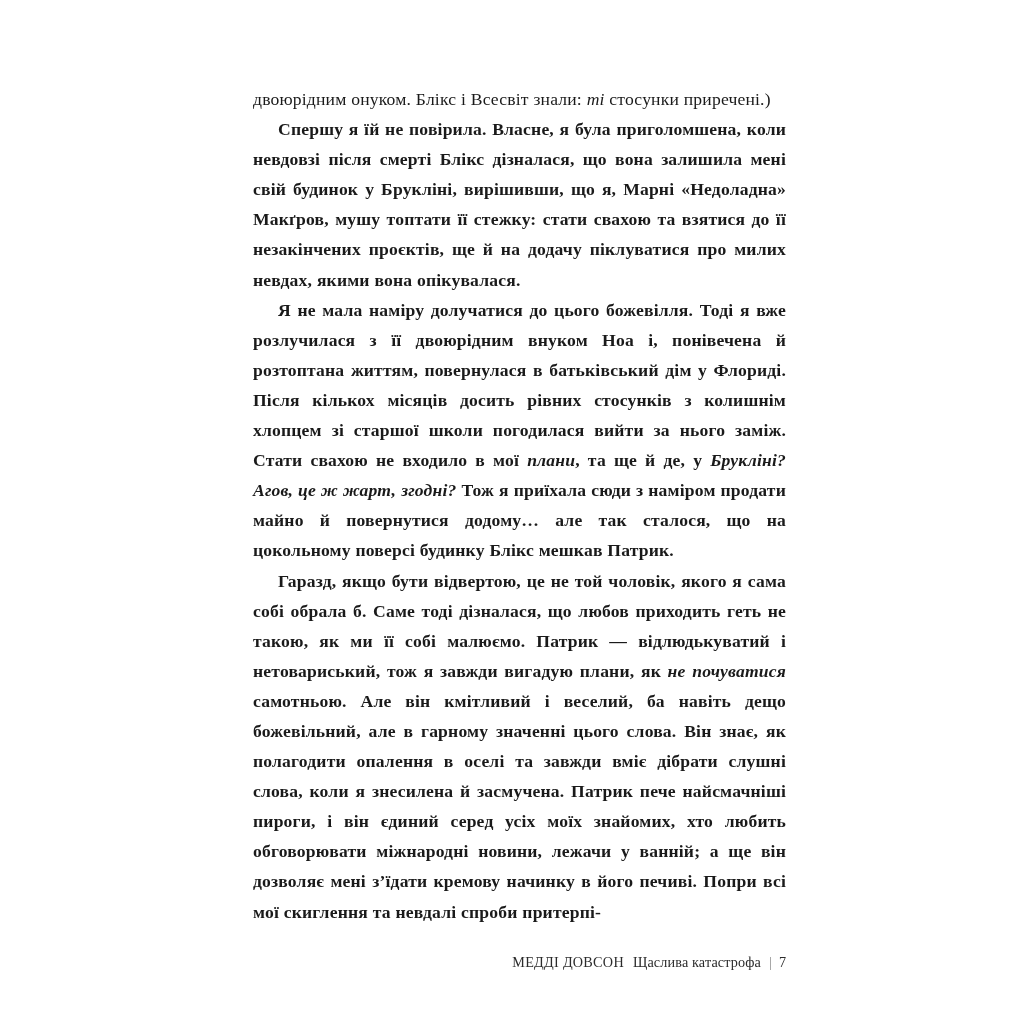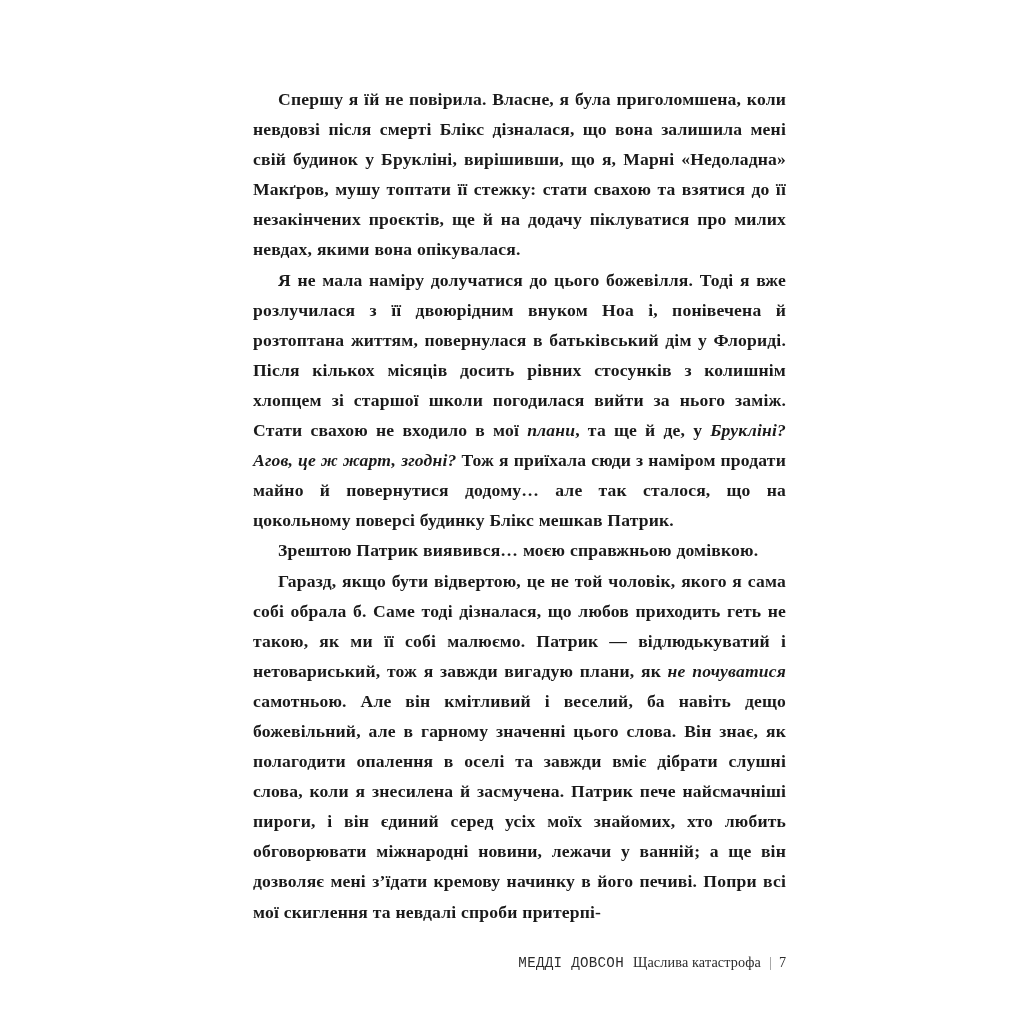--- a/index.html
+++ b/index.html
@@ -64,21 +64,20 @@
     width: 533px;
     text-align: right;
     font-size: 14.2px;
     line-height: 20px;
     color: #2b2b2b;
     white-space: nowrap;
   }
 
   .footer .author {
     letter-spacing: 0.02em;
-    font-family: Liberation Mono, monospace;
   }
 
   .footer .gap {
     display: inline-block;
     width: 9px;
   }
 
   .footer .title {
     letter-spacing: 0.01em;
   }
@@ -93,26 +92,26 @@
     letter-spacing: 0;
   }
 </style>
 </head>
 <body>
 
 <div class="page">
 
   <div class="text-block">
 
+    <p class="para continued"><span>двоюрідним онуком. Блікс і Всесвіт знали: </span><em class="ital">ті</em><span> стосунки приречені.)</span></p>
 
     <p class="para indent"><span>Спершу я їй не повірила. Власне, я була приголомшена, коли невдовзі після смерті Блікс дізналася, що вона залишила мені свій будинок у Брукліні, вирішивши, що я, Марні «Недоладна» Макґров, мушу топтати її стежку: стати свахою та взятися до її незакінчених проєктів, ще й на додачу піклуватися про милих невдах, якими вона опікувалася.</span></p>
 
     <p class="para indent"><span>Я не мала наміру долучатися до цього божевілля. Тоді я вже розлучилася з її двоюрідним внуком Ноа і, понівечена й розтоптана життям, повернулася в батьківський дім у Флориді. Після кількох місяців досить рівних стосунків з колишнім хлопцем зі старшої школи погодилася вийти за нього заміж. Стати свахою не входило в мої </span><em class="ital">плани</em><span>, та ще й де, у </span><em class="ital">Брукліні? Агов, це ж жарт, згодні?</em><span> Тож я приїхала сюди з наміром продати майно й повернутися додому… але так сталося, що на цокольному поверсі будинку Блікс мешкав Патрик.</span></p>
 
-    <p class="para indent"><span>Зрештою Патрик виявився… моєю справжньою домівкою.</span></p>
 
     <p class="para indent"><span>Гаразд, якщо бути відвертою, це не той чоловік, якого я сама собі обрала б. Саме тоді дізналася, що любов приходить геть не такою, як ми її собі малюємо. Патрик — відлюдькуватий і нетовариський, тож я завжди вигадую плани, як </span><em class="ital">не почуватися</em><span> самотньою. Але він кмітливий і веселий, ба навіть дещо божевільний, але в гарному значенні цього слова. Він знає, як полагодити опалення в оселі та завжди вміє дібрати слушні слова, коли я знесилена й засмучена. Патрик пече найсмачніші пироги, і він єдиний серед усіх моїх знайомих, хто любить обговорювати міжнародні новини, лежачи у ванній; а ще він дозволяє мені з’їдати кремову начинку в його печиві. Попри всі мої скиглення та невдалі спроби притерпі-</span></p>
 
   </div>
 
   <div class="footer">
     <span class="author">МЕДДІ ДОВСОН</span><span class="gap"></span><span class="title">Щаслива катастрофа</span><span class="sep">|</span><span class="pageno">7</span>
   </div>
 
 </div>

